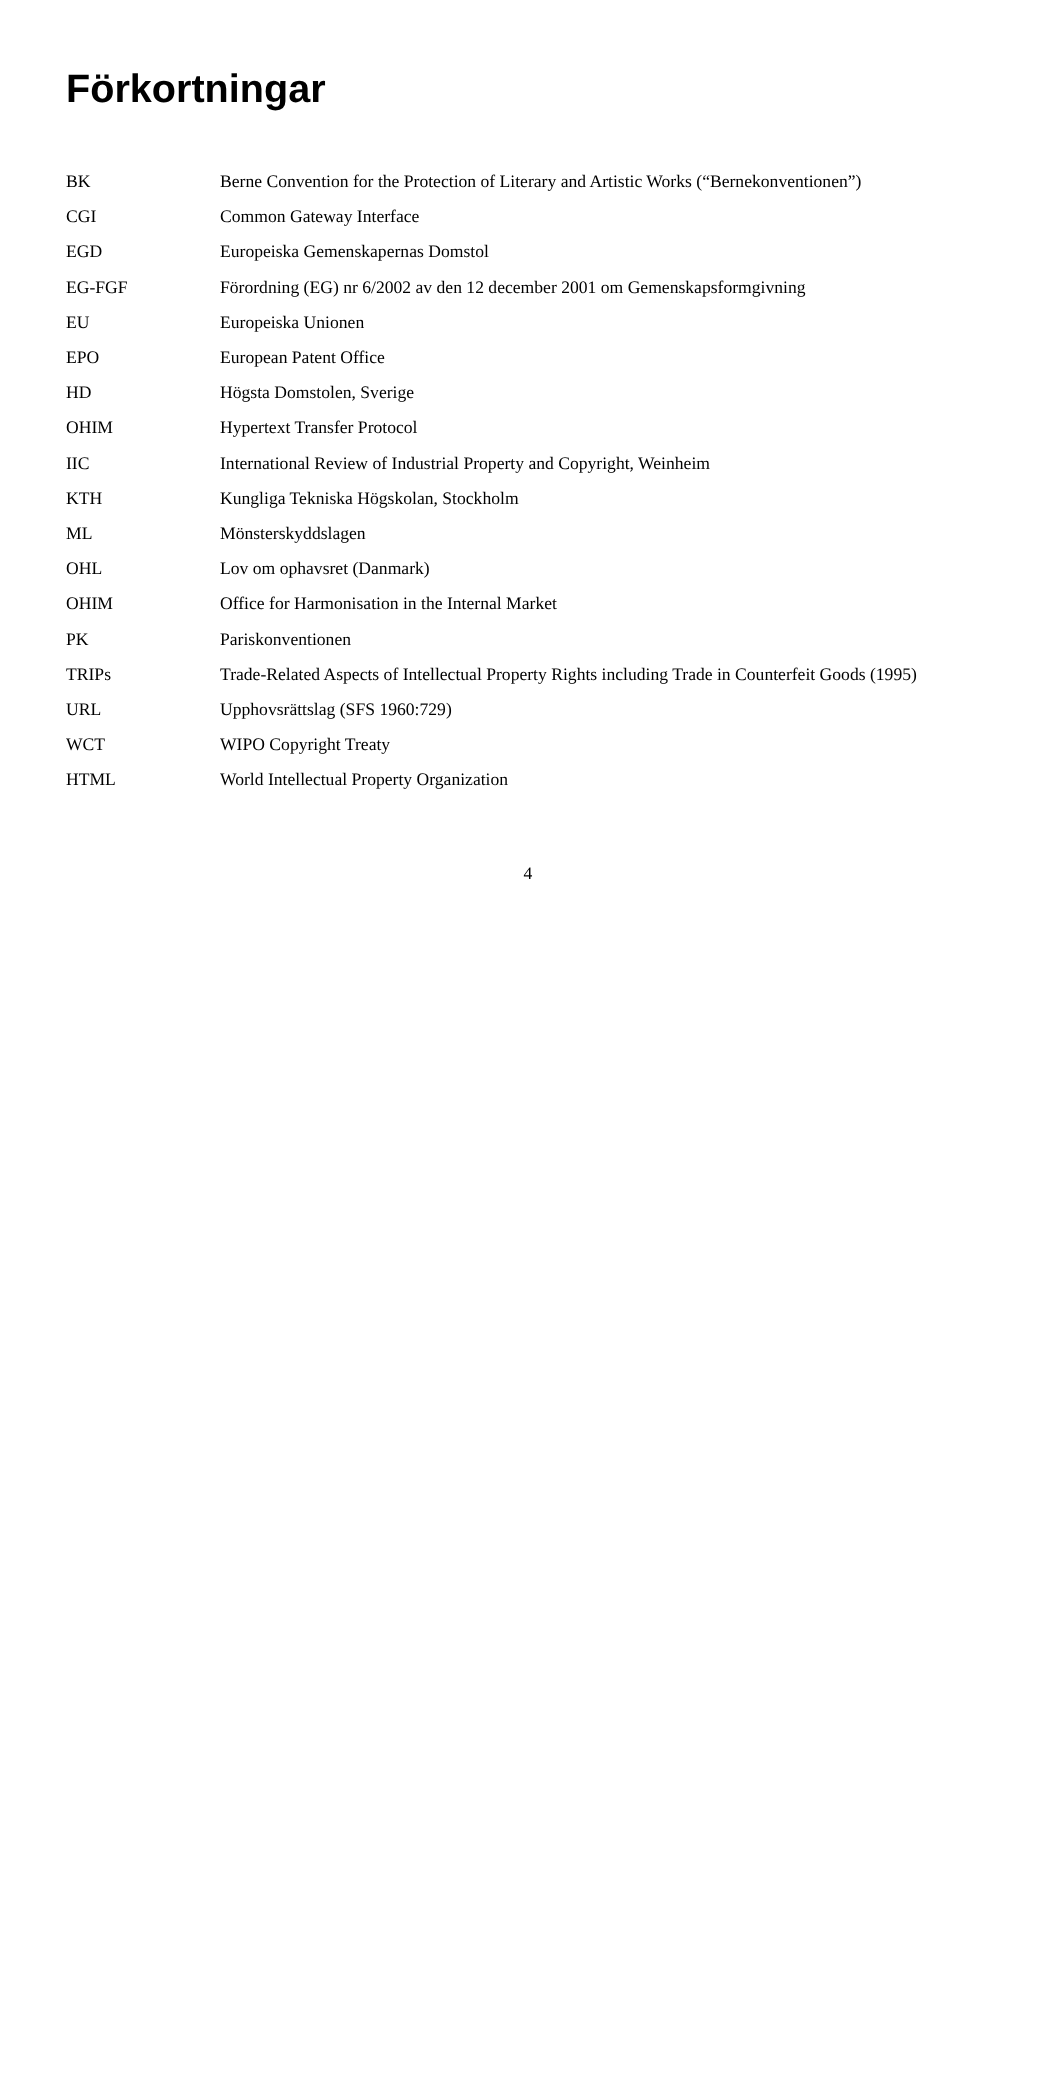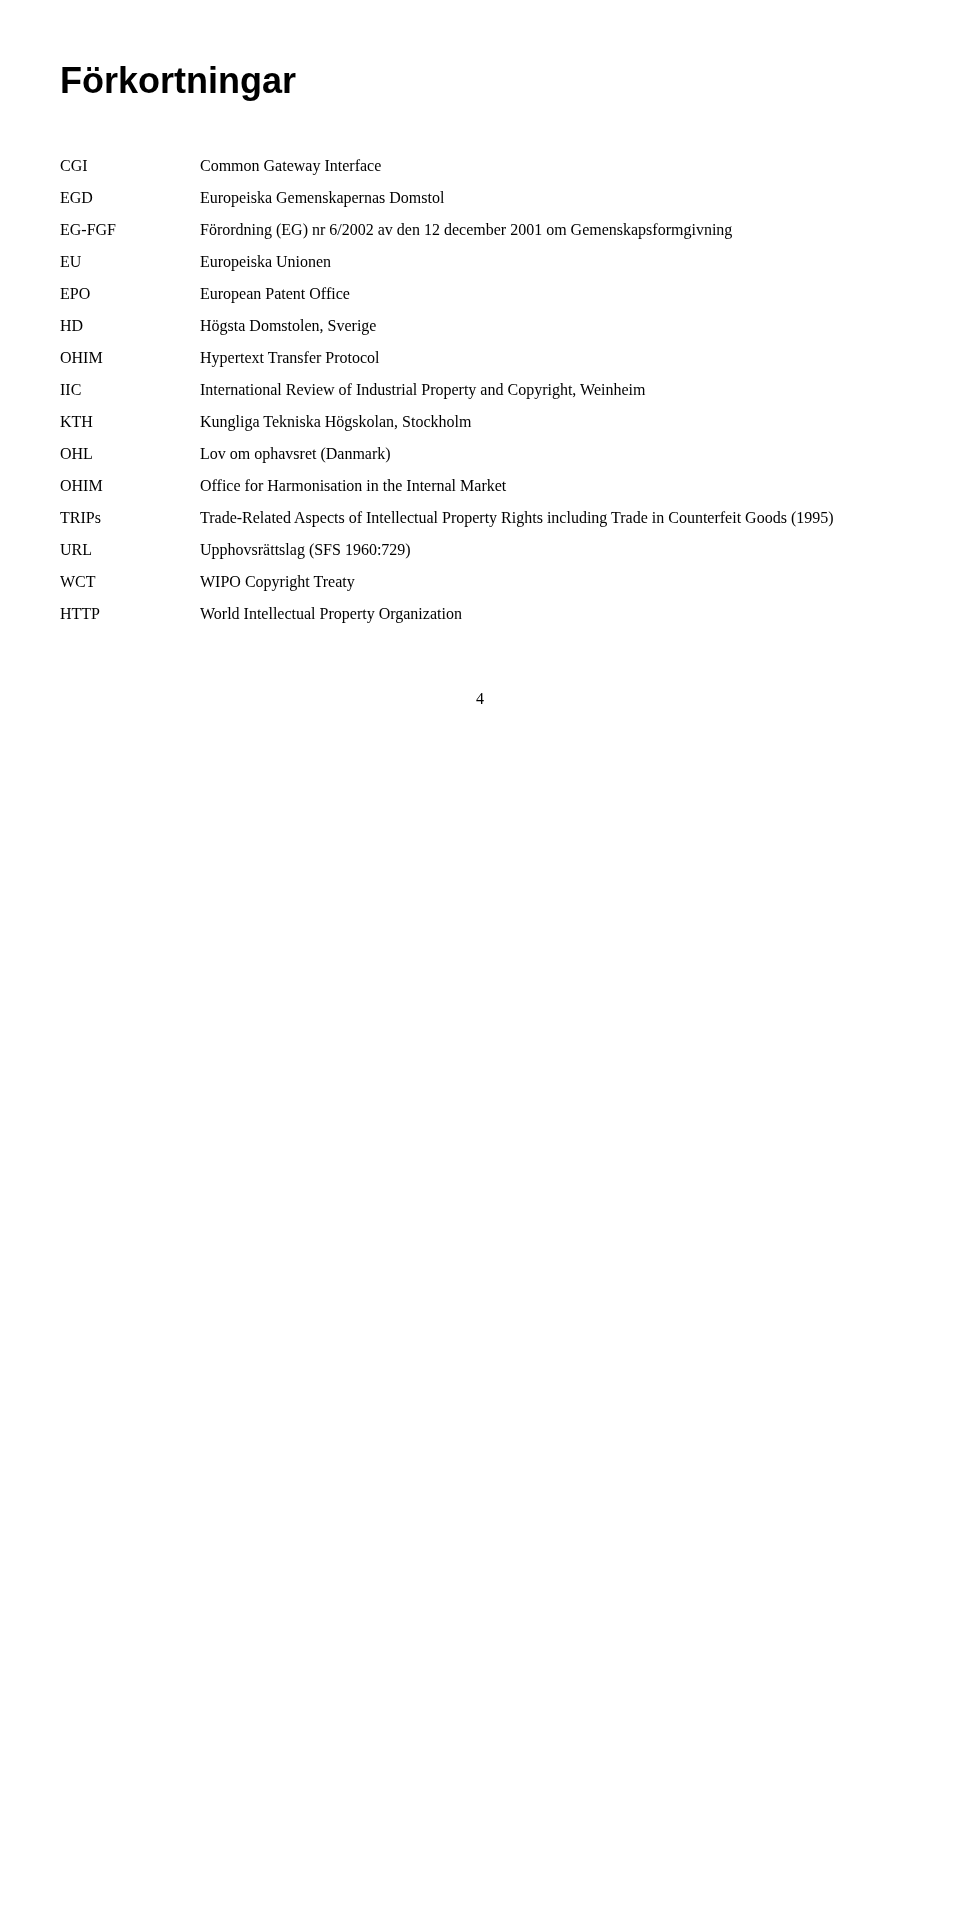--- a/index.html
+++ b/index.html
@@ -54,20 +54,24 @@
       font-size: 16px;
     }
   </style>
 </head>
 <body>
 
 <h1>Förkortningar</h1>
 
 <table class="abbreviations-table">
   <tbody id="abbr-tbody">
+  <tr>
+        <td class="abbr">BK</td>
+        <td class="definition">Berne Convention for the Protection of Literary and Artistic Works (“Bernekonventionen”)</td>
+      </tr>
       <tr>
         <td class="abbr">CGI</td>
         <td class="definition">Common Gateway Interface</td>
       </tr>
       <tr>
         <td class="abbr">EGD</td>
         <td class="definition">Europeiska Gemenskapernas Domstol</td>
       </tr>
       <tr>
         <td class="abbr">EG-FGF</td>
@@ -91,39 +95,47 @@
       </tr>
       <tr>
         <td class="abbr">IIC</td>
         <td class="definition">International Review of Industrial Property and Copyright, Weinheim</td>
       </tr>
       <tr>
         <td class="abbr">KTH</td>
         <td class="definition">Kungliga Tekniska Högskolan, Stockholm</td>
       </tr>
       <tr>
+        <td class="abbr">ML</td>
+        <td class="definition">Mönsterskyddslagen</td>
+      </tr>
+      <tr>
         <td class="abbr">OHL</td>
         <td class="definition">Lov om ophavsret (Danmark)</td>
       </tr>
       <tr>
         <td class="abbr">OHIM</td>
         <td class="definition">Office for Harmonisation in the Internal Market</td>
+      </tr>
+      <tr>
+        <td class="abbr">PK</td>
+        <td class="definition">Pariskonventionen</td>
       </tr>
       <tr>
         <td class="abbr">TRIPs</td>
         <td class="definition">Trade-Related Aspects of Intellectual Property Rights including Trade in Counterfeit Goods (1995)</td>
       </tr>
       <tr>
         <td class="abbr">URL</td>
         <td class="definition">Upphovsrättslag (SFS 1960:729)</td>
       </tr>
       <tr>
         <td class="abbr">WCT</td>
         <td class="definition">WIPO Copyright Treaty</td>
       </tr>
       <tr>
-        <td class="abbr">HTTP</td>
+        <td class="abbr">HTML</td>
         <td class="definition">World Intellectual Property Organization</td>
       </tr>
     </tbody>
 </table>
 
 <div class="page-number">4</div>
 
 </body></html>

